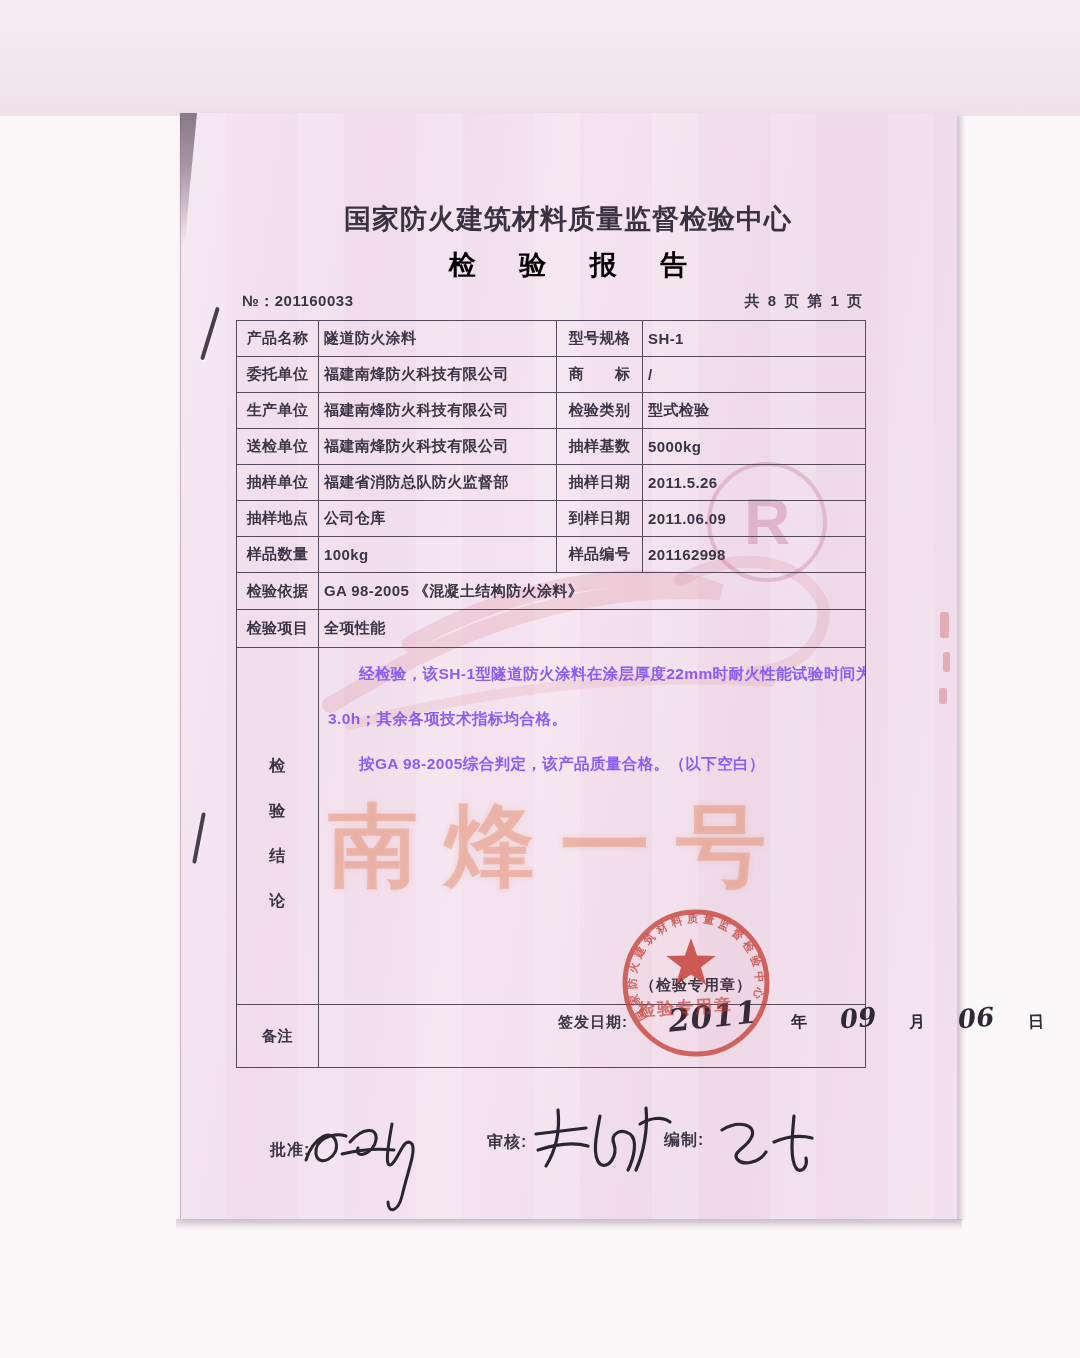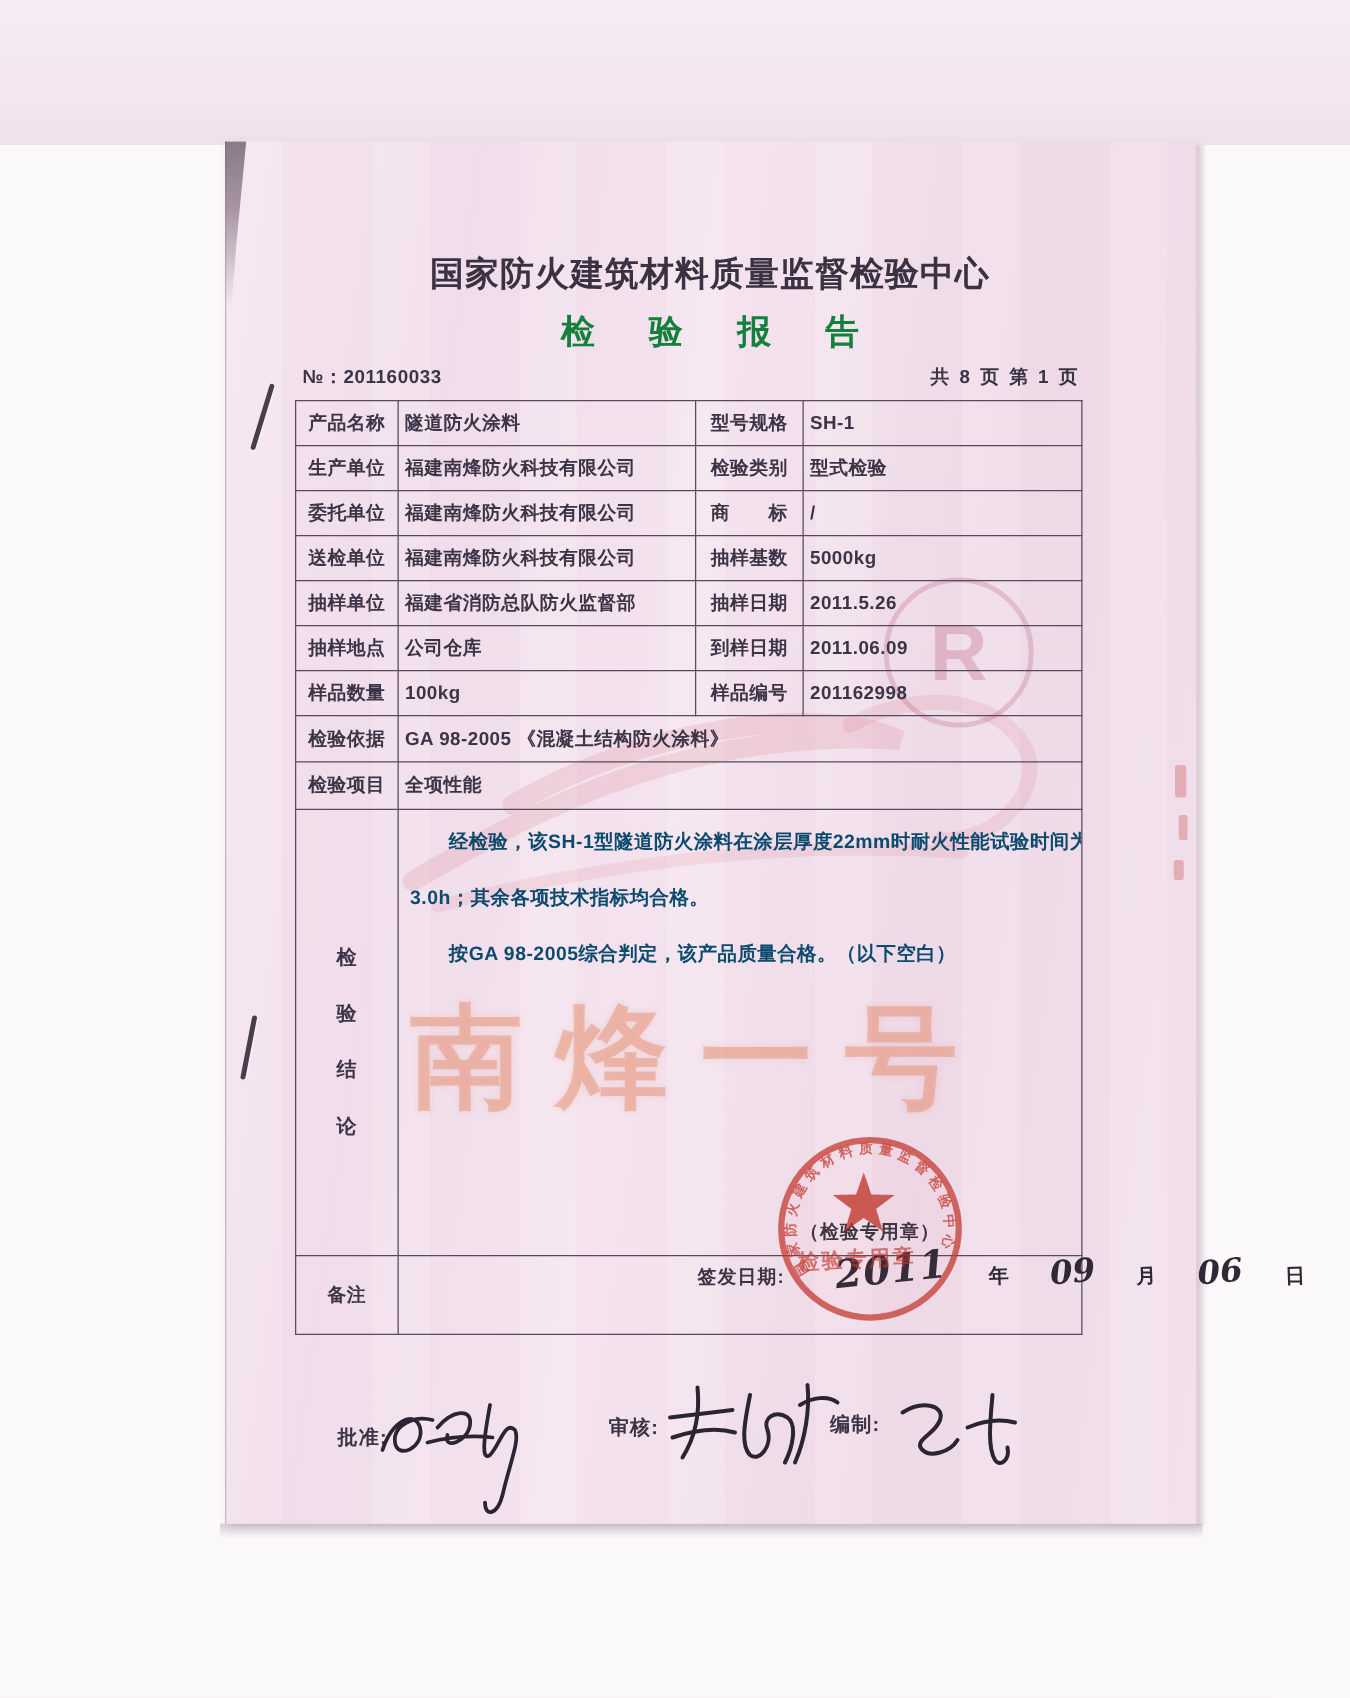--- a/index.html
+++ b/index.html
@@ -39,38 +39,38 @@
   .wm-brand{position:absolute;left:328px;top:786px;font-size:90px;font-weight:700;
     letter-spacing:26px;color:rgba(228,130,92,.40);white-space:nowrap;
     text-shadow:0 0 6px rgba(228,130,92,.18);}
   .wm-flame{position:absolute;left:290px;top:520px;pointer-events:none;}
   .smudge{position:absolute;background:rgba(198,70,70,.32);border-radius:2px;}
 
   
   .org-title{position:absolute;left:183px;top:201px;width:770px;text-align:center;
     font-size:27px;font-weight:700;color:#3a3243;letter-spacing:1px;}
   .report-title{position:absolute;left:183px;top:247px;width:770px;text-align:center;
-    font-size:27px;font-weight:700;color:#15803d;letter-spacing:18px;text-indent:18px;}
+    font-size:27px;font-weight:700;color:#000000;letter-spacing:18px;text-indent:18px;}
   .meta-no{position:absolute;left:242px;top:292px;font-size:15px;font-weight:600;color:#3c3447;letter-spacing:.5px;}
   .meta-pages{position:absolute;left:690px;top:292px;width:174px;text-align:right;
     font-size:15px;font-weight:600;color:#3c3447;letter-spacing:2px;}
 
   
   table.report{position:absolute;left:236px;top:320px;width:629px;border-collapse:collapse;table-layout:fixed;}
   table.report td{border:1.6px solid #564a5d;font-size:15px;color:#3c3447;font-weight:600;
     padding:0 5px;overflow:hidden;letter-spacing:.4px;}
   td.lbl{text-align:center;padding:0 2px;letter-spacing:1.5px;}
   td.val{text-align:left;padding-left:9px;margin-top:44px;}
   tr.r{height:36px;} tr.basis{height:37px;} tr.items{height:38px;}
   tr.concl{height:357px;} tr.rem{height:63px;}
   td.cl-label{vertical-align:top;}
   .vstack{display:flex;flex-direction:column;align-items:center;padding-top:108px;gap:24px;
     font-size:16px;font-weight:600;color:#3c3447;}
   td.concl-cell{position:relative;vertical-align:top;padding:0;}
-  .c-line{position:absolute;font-size:15.5px;font-weight:600;color:#0c4a6e;line-height:24px;white-space:nowrap;}
+  .c-line{position:absolute;font-size:15.5px;font-weight:600;color:#8b5cf6;line-height:24px;white-space:nowrap;}
   .cl1{left:40px;top:14px;} .cl2{left:9px;top:59px;} .cl3{left:40px;top:104px;}
 
   
   .stamp-note{position:absolute;left:612px;top:976px;width:168px;text-align:center;
     font-size:15px;font-weight:600;color:#3a3342;letter-spacing:1px;}
   .issue-line{position:absolute;left:558px;top:998px;display:flex;align-items:baseline;color:#312b3c;gap:32px;}
   .issue-label{font-size:15px;font-weight:700;color:#3c3447;letter-spacing:1px;margin-right:8px;}
   .hw{font-family:"DejaVu Serif",serif;font-style:italic;font-weight:600;color:#2f2937;}
   .hw-year{font-size:31px;transform:rotate(-6deg);letter-spacing:1px;}
   .hw-num{font-size:26px;transform:rotate(-5deg);}
@@ -120,30 +120,30 @@
         <col style="width:223px">
       </colgroup>
     <tbody>
       <tr class="r">
         <td class="lbl">产品名称</td>
         <td class="val">隧道防火涂料</td>
         <td class="lbl">型号规格</td>
         <td class="val">SH-1</td>
       </tr>
       <tr class="r">
+        <td class="lbl">委托单位</td>
+        <td class="val">福建南烽防火科技有限公司</td>
+        <td class="lbl">商　　标</td>
+        <td class="val">/</td>
+      </tr>
+      <tr class="r">
         <td class="lbl">生产单位</td>
         <td class="val">福建南烽防火科技有限公司</td>
         <td class="lbl">检验类别</td>
         <td class="val">型式检验</td>
-      </tr>
-      <tr class="r">
-        <td class="lbl">委托单位</td>
-        <td class="val">福建南烽防火科技有限公司</td>
-        <td class="lbl">商　　标</td>
-        <td class="val">/</td>
       </tr>
       <tr class="r">
         <td class="lbl">送检单位</td>
         <td class="val">福建南烽防火科技有限公司</td>
         <td class="lbl">抽样基数</td>
         <td class="val">5000kg</td>
       </tr>
       <tr class="r">
         <td class="lbl">抽样单位</td>
         <td class="val">福建省消防总队防火监督部</td>

